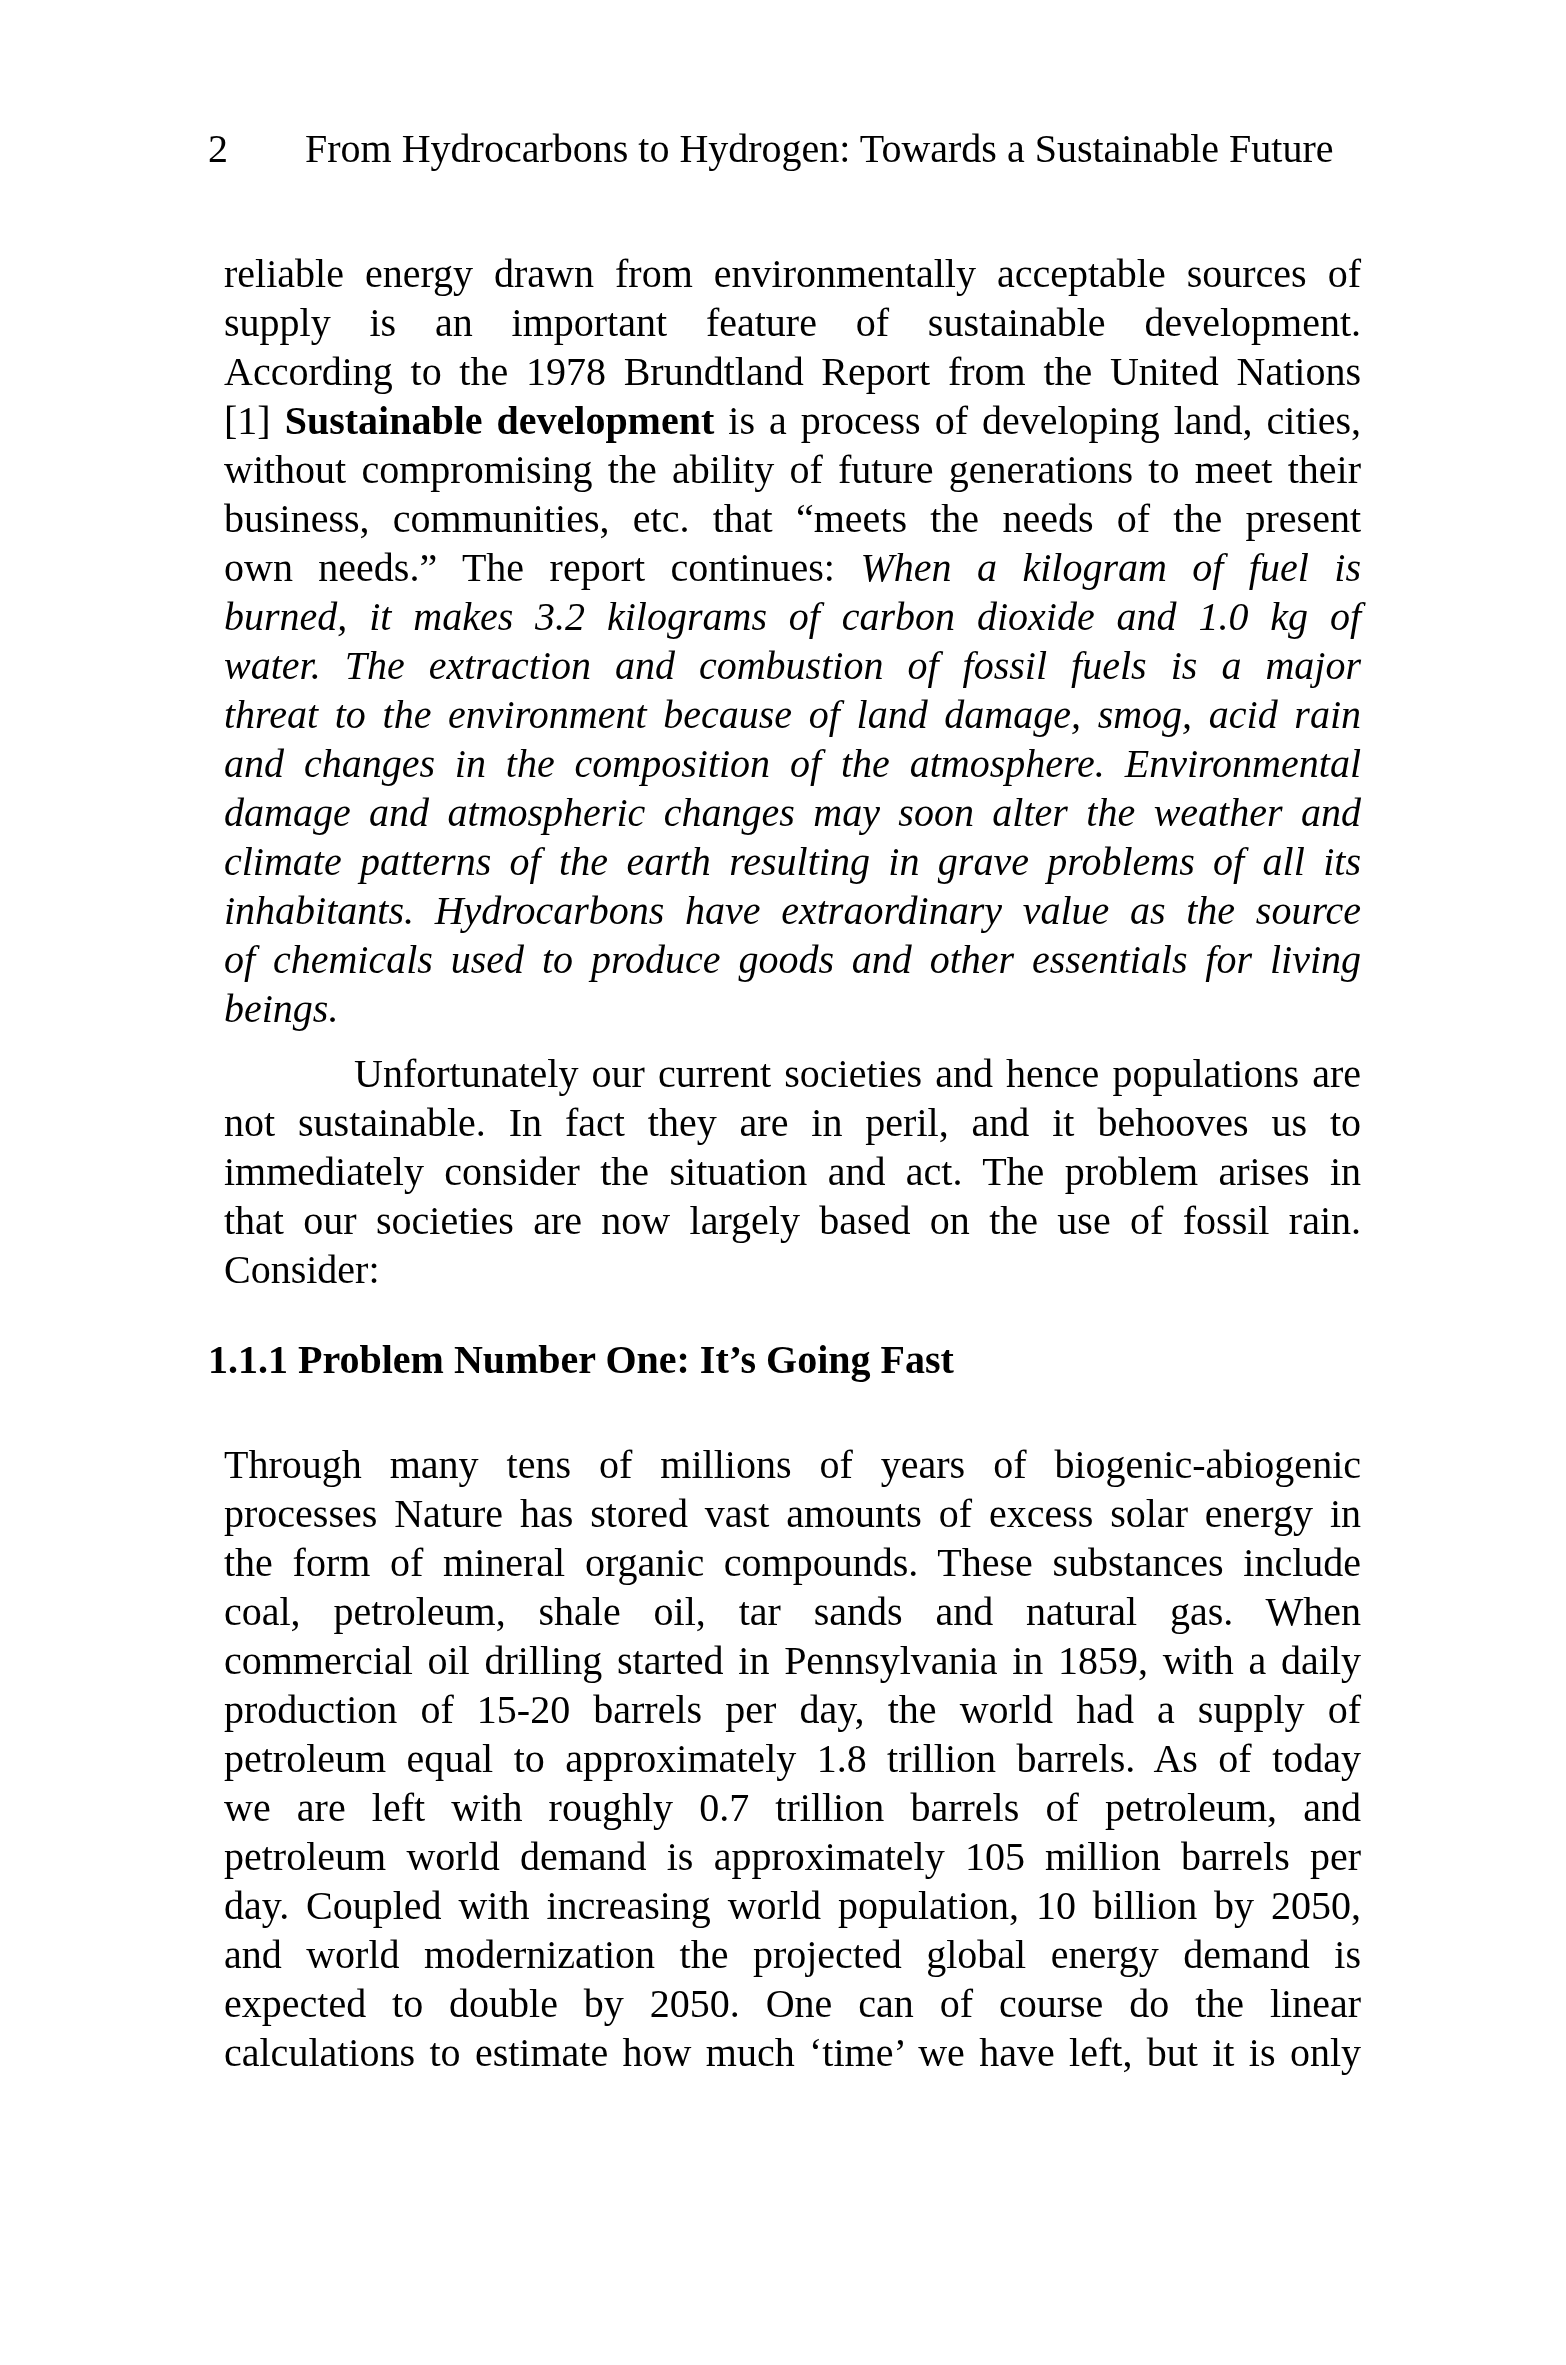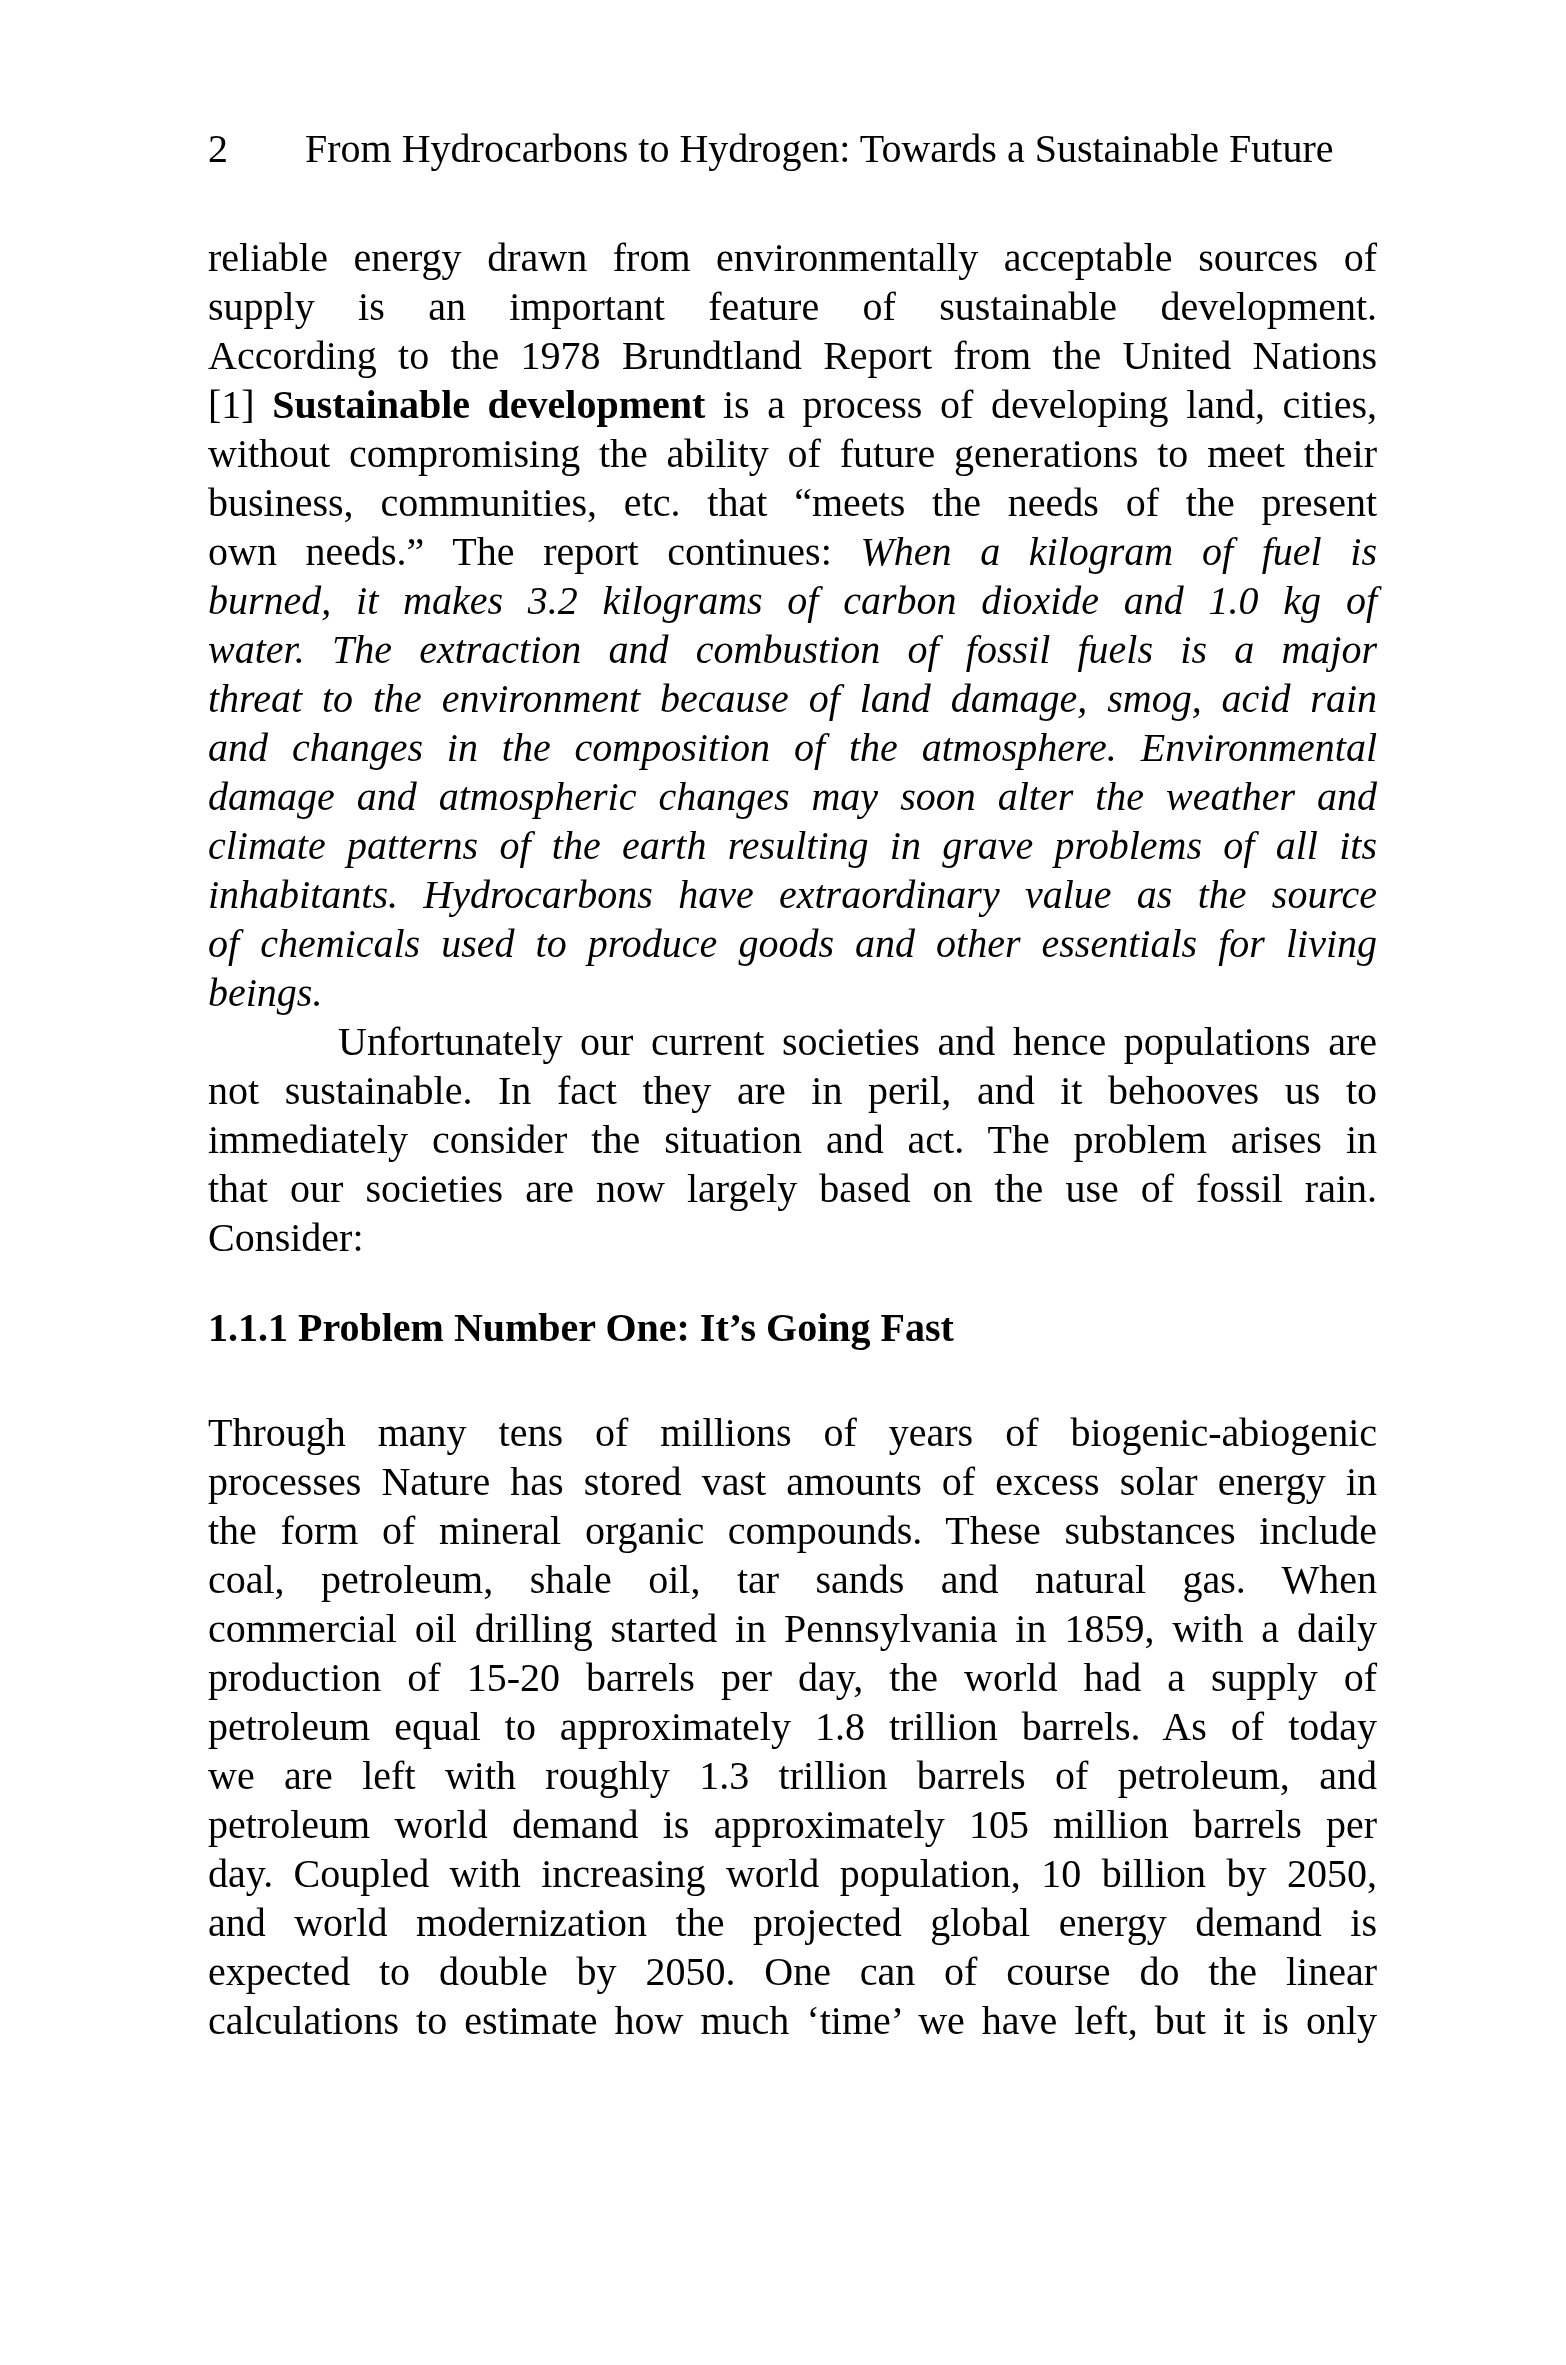--- a/index.html
+++ b/index.html
@@ -31,21 +31,21 @@
     width: 97px;
   }
   .body-text {
     position: absolute;
     left: 208px;
     top: 233px;
     width: 1169px;
     font-size: 40px;
     line-height: 49px;
   }
-  .para { margin: 0; }
+  .para { margin: 16px; }
   .line {
     text-align: justify;
     text-align-last: left;
     text-justify: inter-word;
   }
   .line.j {
     text-align-last: justify;
   }
   .line.indent {
     text-indent: 130px;
@@ -96,21 +96,21 @@
         <div class="line"><span class="seg-b">1.1.1 Problem Number One: It’s Going Fast</span></div>
       </div>
       <div class="para">
         <div class="line j"><span class="seg-n">Through many tens of millions of years of biogenic-abiogenic</span></div>
         <div class="line j"><span class="seg-n">processes Nature has stored vast amounts of excess solar energy in</span></div>
         <div class="line j"><span class="seg-n">the form of mineral organic compounds.  These substances include</span></div>
         <div class="line j"><span class="seg-n">coal, petroleum, shale oil, tar sands and natural gas. When</span></div>
         <div class="line j"><span class="seg-n">commercial oil drilling started in Pennsylvania in 1859, with a daily</span></div>
         <div class="line j"><span class="seg-n">production of 15-20 barrels per day, the world had a supply of</span></div>
         <div class="line j"><span class="seg-n">petroleum equal to approximately 1.8 trillion barrels.  As of today</span></div>
-        <div class="line j"><span class="seg-n">we are left with roughly 1.3 trillion barrels of petroleum, and</span></div>
+        <div class="line j"><span class="seg-n">we are left with roughly 0.7 trillion barrels of petroleum, and</span></div>
         <div class="line j"><span class="seg-n">petroleum world demand is approximately 105 million barrels per</span></div>
         <div class="line j"><span class="seg-n">day. Coupled with increasing world population, 10 billion by 2050,</span></div>
         <div class="line j"><span class="seg-n">and world modernization the projected global energy demand is</span></div>
         <div class="line j"><span class="seg-n">expected to double by 2050. One can of course do the linear</span></div>
         <div class="line j"><span class="seg-n">calculations to estimate how much ‘time’ we have left, but it is only</span></div>
       </div>
     </div>
 </div>
 
 

